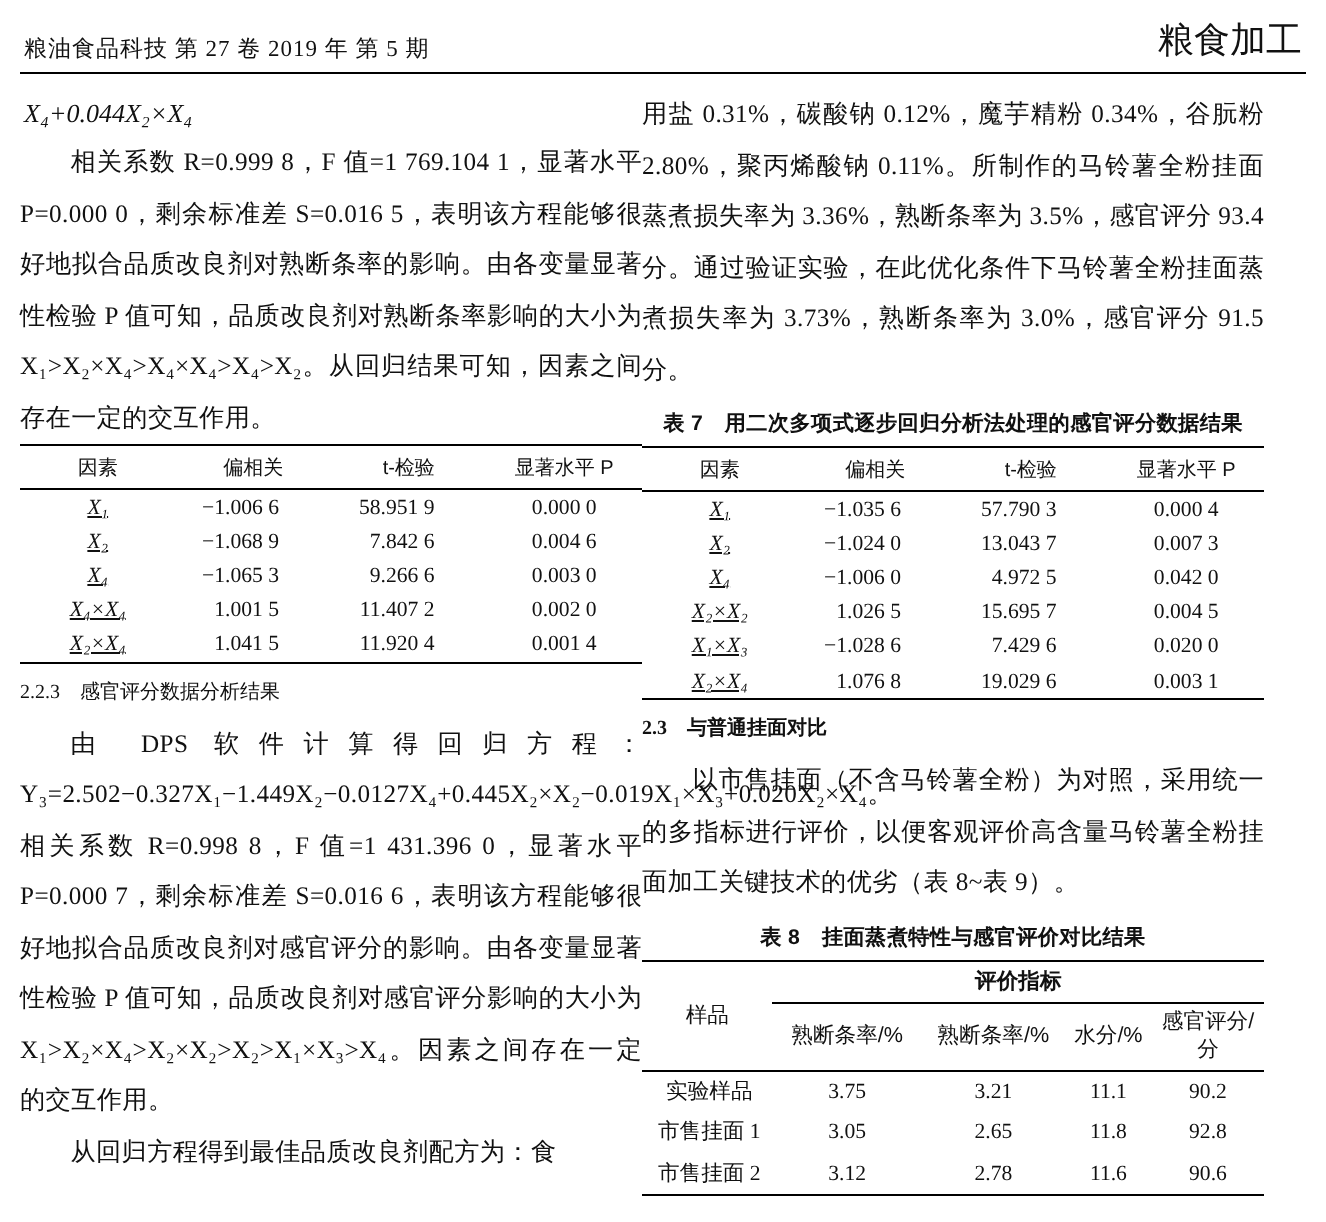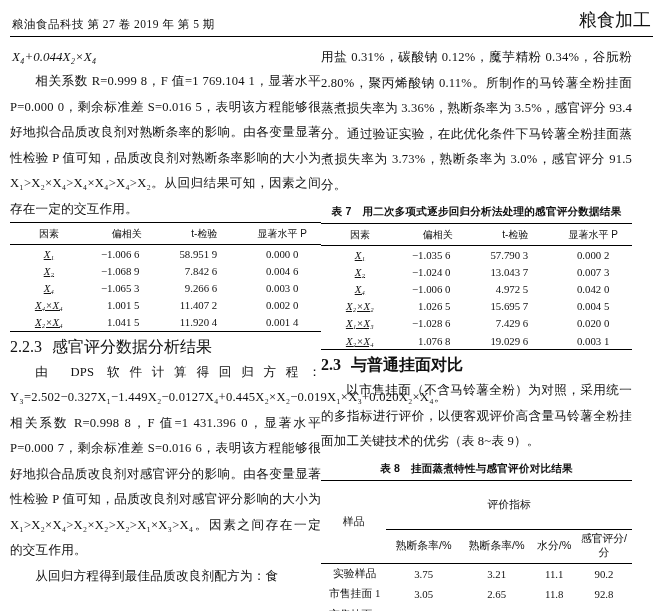--- a/index.html
+++ b/index.html
@@ -26,21 +26,21 @@
 
   .formula-line {
     font-style:italic; font-size:13px; line-height:24px; padding-left:2px;
   }
   p.body-text {
     font-size:12.6px; line-height:25.5px; text-align:justify;
     letter-spacing:0.2px;
   }
   p.indent { text-indent:2em; }
 
-  .sec-heading { font-size:16px; line-height:26px; margin-top:2px; }
+  .sec-heading { font-size:10px; line-height:26px; margin-top:2px; }
   .sec-heading .sec-no { font-weight:bold; margin-right:10px; font-family:"Liberation Serif",serif; }
   .sec-heading-3 .sec-no { font-weight:normal; }
   .sec-heading-2 { font-weight:bold; font-family:"Liberation Sans","DejaVu Sans",sans-serif; }
   .sec-heading-2 .sec-no { font-family:"Liberation Serif",serif; }
 
   .tbl-caption {
     font-size:10.6px; font-weight:bold; text-align:center;
     font-family:"Liberation Sans","DejaVu Sans",sans-serif;
     margin:7px 0 4px 0; letter-spacing:0.2px;
   }
@@ -52,21 +52,21 @@
     font-family:"Liberation Sans","DejaVu Sans",sans-serif; font-size:10px;
   }
   table.threeline tbody td { padding:2.6px 2px; text-align:center; }
   td.factor { font-style:italic; width:25%;text-decoration:underline; }
   td.num-r  { text-align:right !important; padding-right:26px !important; width:25%; }
   td.num-c  { width:25%; }
 
   
   table.t8 th { font-weight:normal; font-family:"Liberation Sans","DejaVu Sans",sans-serif; font-size:10.8px; text-align:center; }
   table.t8 { border-top:1.4px solid #000; border-bottom:1.4px solid #000; }
-  table.t8 .group-hdr { border-bottom:0.8px solid #000; padding:17px 0; }
+  table.t8 .group-hdr { border-bottom:0.8px solid #000; padding:3px 0;font-weight:bold; }
   table.t8 .sub-hdr   { border-bottom:0.8px solid #000; padding:2px 1px 3px 1px; }
   table.t8 .sample-hdr{ border-bottom:0.8px solid #000; }
   table.t8 tbody td { padding:3.2px 2px; text-align:center; }
   table.t8 tbody td.sample { text-align:center; padding-left:4px; white-space:nowrap; }
   .tbl-note { font-size:10.6px; line-height:16px; margin-top:4px; letter-spacing:0.2px; }
 </style>
 </head>
 <body>
 
 <div class="page">
@@ -147,21 +147,21 @@
             <th>偏相关</th>
             <th>t-检验</th>
             <th>显著水平 P</th>
           </tr>
         </thead>
         <tbody>
           <tr>
             <td class="factor">X₁</td>
             <td class="num-r">−1.035 6</td>
             <td class="num-r">57.790 3</td>
-            <td class="num-c">0.000 2</td>
+            <td class="num-c">0.000 4</td>
           </tr>
           <tr>
             <td class="factor">X₂</td>
             <td class="num-r">−1.024 0</td>
             <td class="num-r">13.043 7</td>
             <td class="num-c">0.007 3</td>
           </tr>
           <tr>
             <td class="factor">X₄</td>
             <td class="num-r">−1.006 0</td>

